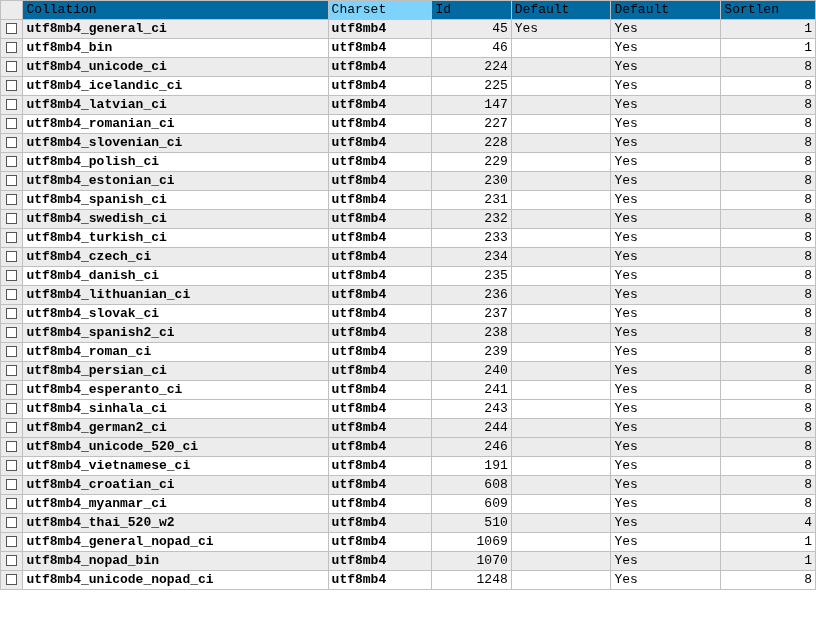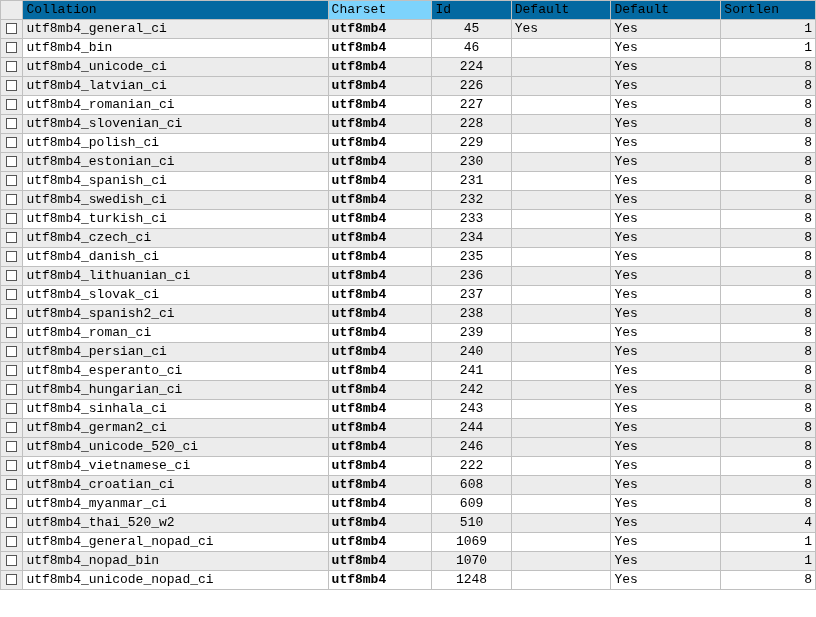--- a/index.html
+++ b/index.html
@@ -26,23 +26,23 @@
   }
   .table th {
     text-align: left;
     font-weight: normal;
     background: #0369a1;
   }
   .table th.sorted {
     background: #7dd3fc;
   }
   .col-check { width: 22px; text-align:center; }
-  .col-collation { width: 300px; }
+  .col-collation { width: 300px; font-weight: bold; }
   .col-charset { width: 102px; font-weight: bold; }
-  .col-id { width: 78px; text-align: center; }
+  .col-id { width: 78px; text-align: right; }
   .col-default { width: 98px; }
   .col-compiled { width: 108px; }
   .col-sortlen { width: 93px; text-align: right; }
   .table tbody tr.even td { background: #ececec; }
   .table tbody tr.odd td { background: #ffffff; }
   .chk {
     display: inline-block;
     width: 11px;
     height: 11px;
     border: 1px solid #555;
@@ -88,25 +88,34 @@
       </tr>
       <tr class="even">
         <td class="col-check"><span class="chk"></span></td>
         <td class="col-collation">utf8mb4_unicode_ci</td>
         <td class="col-charset">utf8mb4</td>
         <td class="col-id">224</td>
         <td class="col-default"></td>
         <td class="col-compiled">Yes</td>
         <td class="col-sortlen">8</td>
       </tr>
+      <tr class="odd">
+        <td class="col-check"><span class="chk"></span></td>
+        <td class="col-collation">utf8mb4_icelandic_ci</td>
+        <td class="col-charset">utf8mb4</td>
+        <td class="col-id">225</td>
+        <td class="col-default"></td>
+        <td class="col-compiled">Yes</td>
+        <td class="col-sortlen">8</td>
+      </tr>
       <tr class="even">
         <td class="col-check"><span class="chk"></span></td>
         <td class="col-collation">utf8mb4_latvian_ci</td>
         <td class="col-charset">utf8mb4</td>
-        <td class="col-id">226</td>
+        <td class="col-id">147</td>
         <td class="col-default"></td>
         <td class="col-compiled">Yes</td>
         <td class="col-sortlen">8</td>
       </tr>
       <tr class="odd">
         <td class="col-check"><span class="chk"></span></td>
         <td class="col-collation">utf8mb4_romanian_ci</td>
         <td class="col-charset">utf8mb4</td>
         <td class="col-id">227</td>
         <td class="col-default"></td>
@@ -232,29 +241,20 @@
       </tr>
       <tr class="odd">
         <td class="col-check"><span class="chk"></span></td>
         <td class="col-collation">utf8mb4_esperanto_ci</td>
         <td class="col-charset">utf8mb4</td>
         <td class="col-id">241</td>
         <td class="col-default"></td>
         <td class="col-compiled">Yes</td>
         <td class="col-sortlen">8</td>
       </tr>
-      <tr class="even">
-        <td class="col-check"><span class="chk"></span></td>
-        <td class="col-collation">utf8mb4_hungarian_ci</td>
-        <td class="col-charset">utf8mb4</td>
-        <td class="col-id">242</td>
-        <td class="col-default"></td>
-        <td class="col-compiled">Yes</td>
-        <td class="col-sortlen">8</td>
-      </tr>
       <tr class="odd">
         <td class="col-check"><span class="chk"></span></td>
         <td class="col-collation">utf8mb4_sinhala_ci</td>
         <td class="col-charset">utf8mb4</td>
         <td class="col-id">243</td>
         <td class="col-default"></td>
         <td class="col-compiled">Yes</td>
         <td class="col-sortlen">8</td>
       </tr>
       <tr class="even">
@@ -272,21 +272,21 @@
         <td class="col-charset">utf8mb4</td>
         <td class="col-id">246</td>
         <td class="col-default"></td>
         <td class="col-compiled">Yes</td>
         <td class="col-sortlen">8</td>
       </tr>
       <tr class="odd">
         <td class="col-check"><span class="chk"></span></td>
         <td class="col-collation">utf8mb4_vietnamese_ci</td>
         <td class="col-charset">utf8mb4</td>
-        <td class="col-id">222</td>
+        <td class="col-id">191</td>
         <td class="col-default"></td>
         <td class="col-compiled">Yes</td>
         <td class="col-sortlen">8</td>
       </tr>
       <tr class="even">
         <td class="col-check"><span class="chk"></span></td>
         <td class="col-collation">utf8mb4_croatian_ci</td>
         <td class="col-charset">utf8mb4</td>
         <td class="col-id">608</td>
         <td class="col-default"></td>

